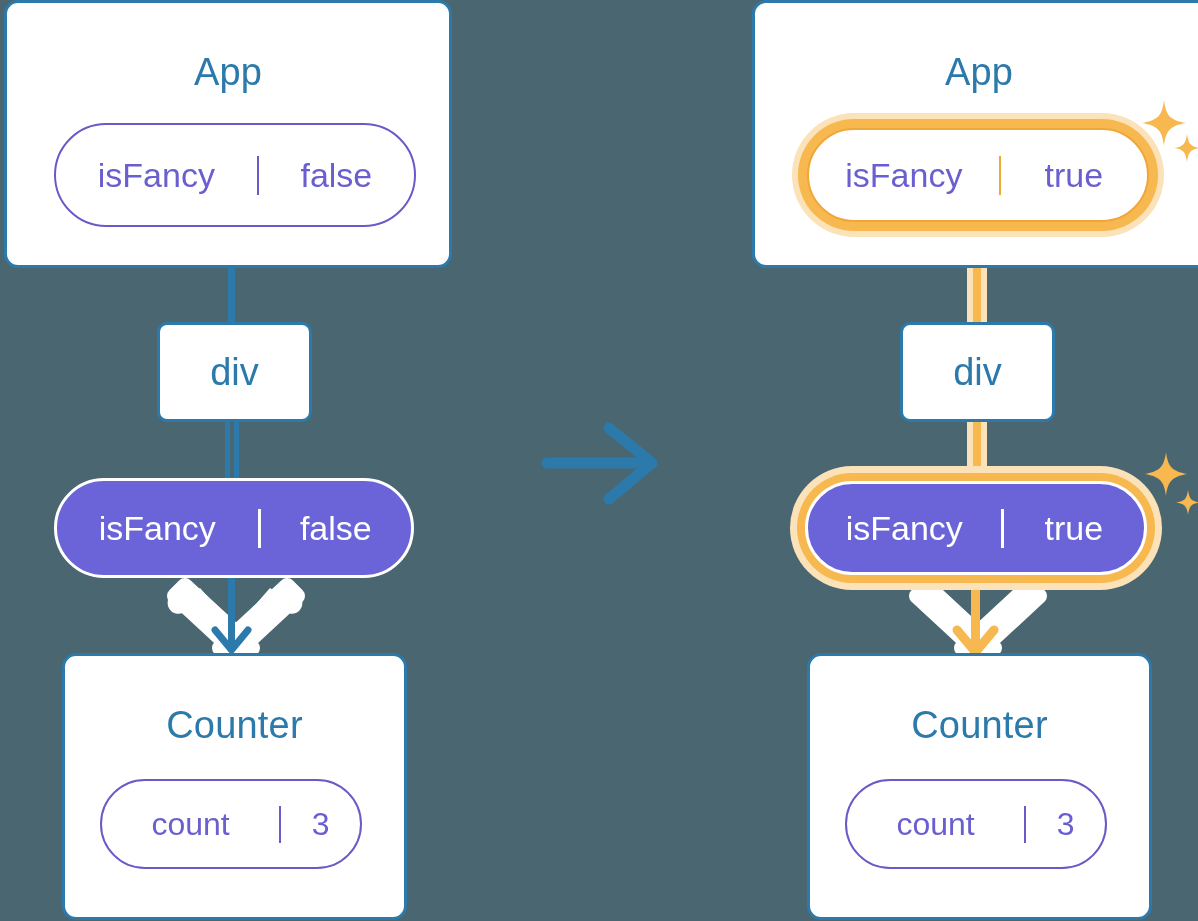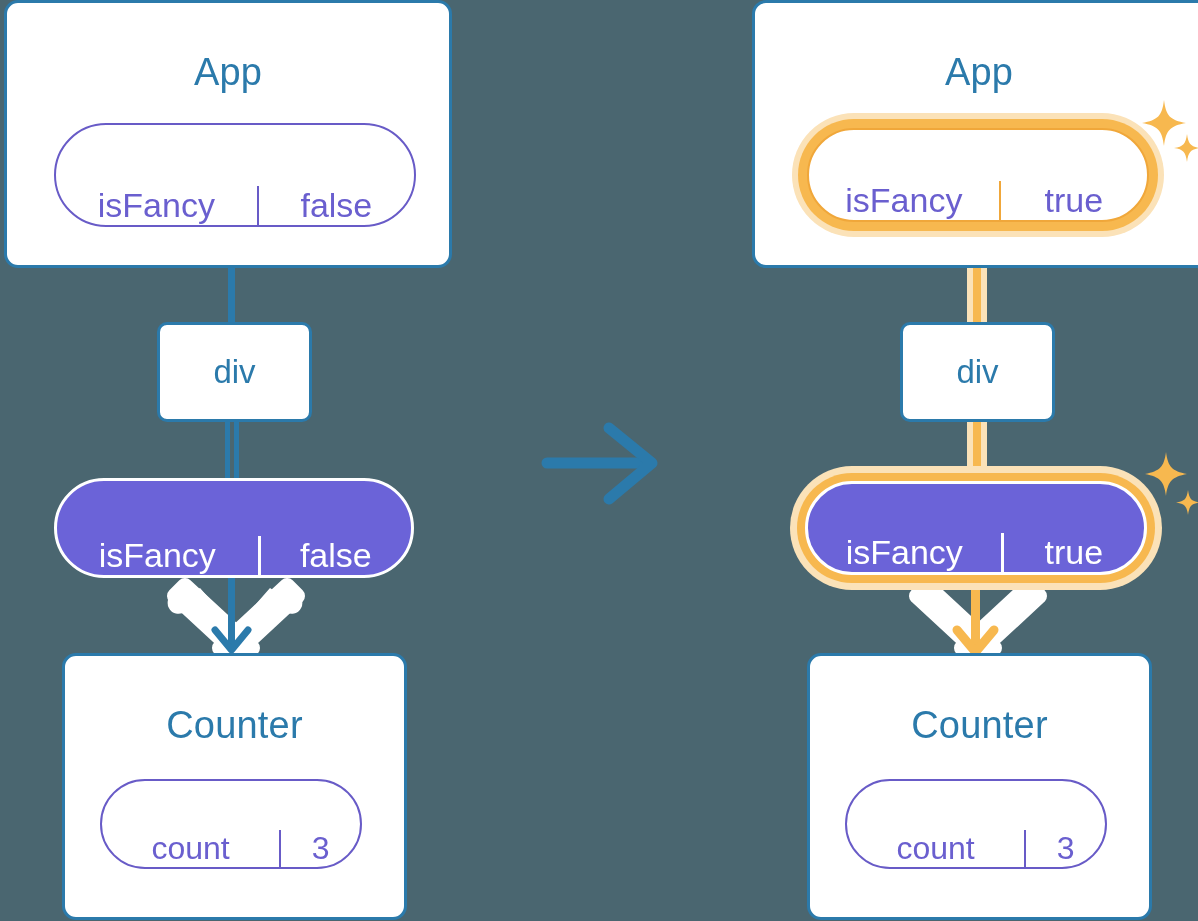--- a/index.html
+++ b/index.html
@@ -33,29 +33,29 @@
   }
   
   .divbox{
     position:absolute;
     background:#ffffff;
     border:3px solid #2b7aab;
     border-radius:10px;
     box-sizing:border-box;
     display:flex;align-items:center;justify-content:center;
     color:#2b7aab;
-    font-size:33px;
+    font-size:38px;
     z-index:6;
   }
   
   .pill{
     position:absolute;
     box-sizing:border-box;
     display:flex;
-    align-items:flex-end;
+    align-items:center;
     border-radius:999px;
     overflow:hidden;
     z-index:5;
   }
   .pill .cell{
     display:flex;align-items:center;justify-content:center;
     box-sizing:border-box;
     white-space:nowrap;
   }
   

